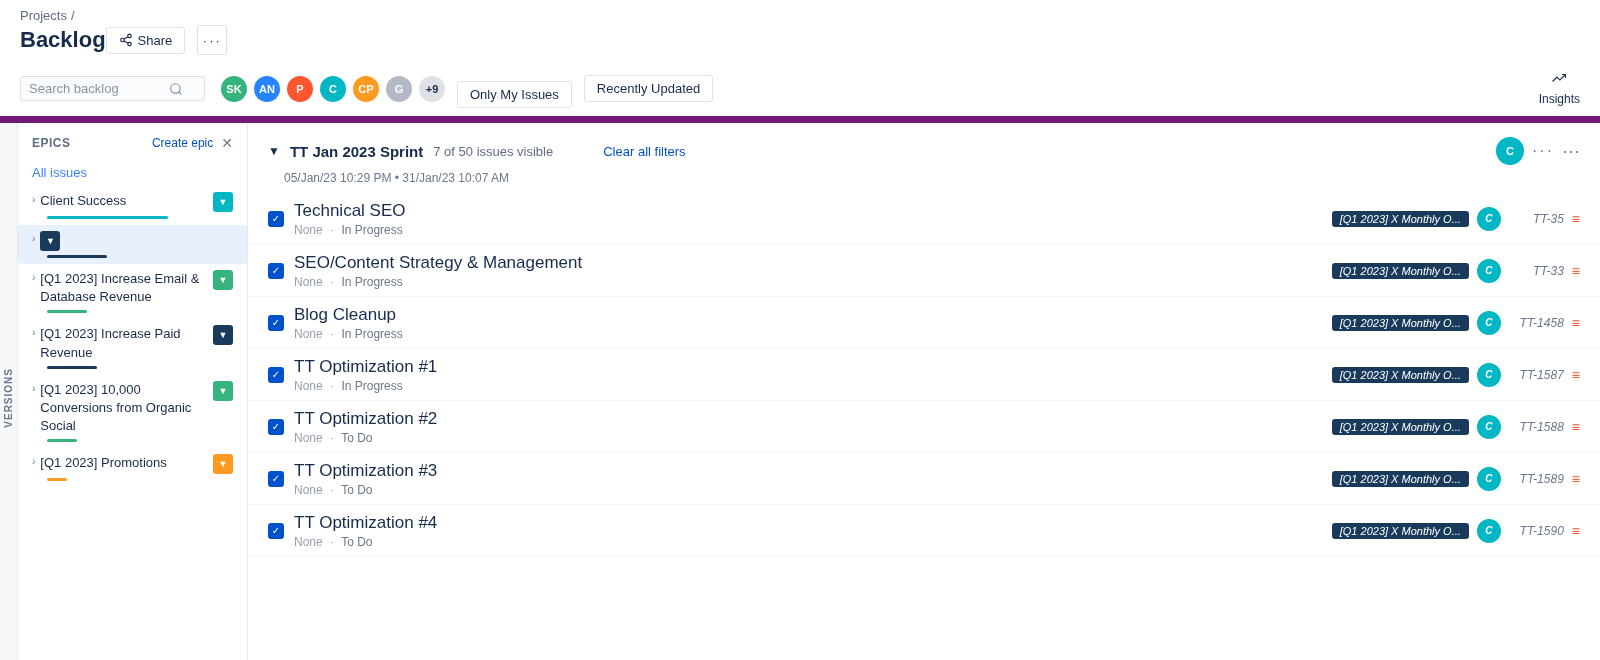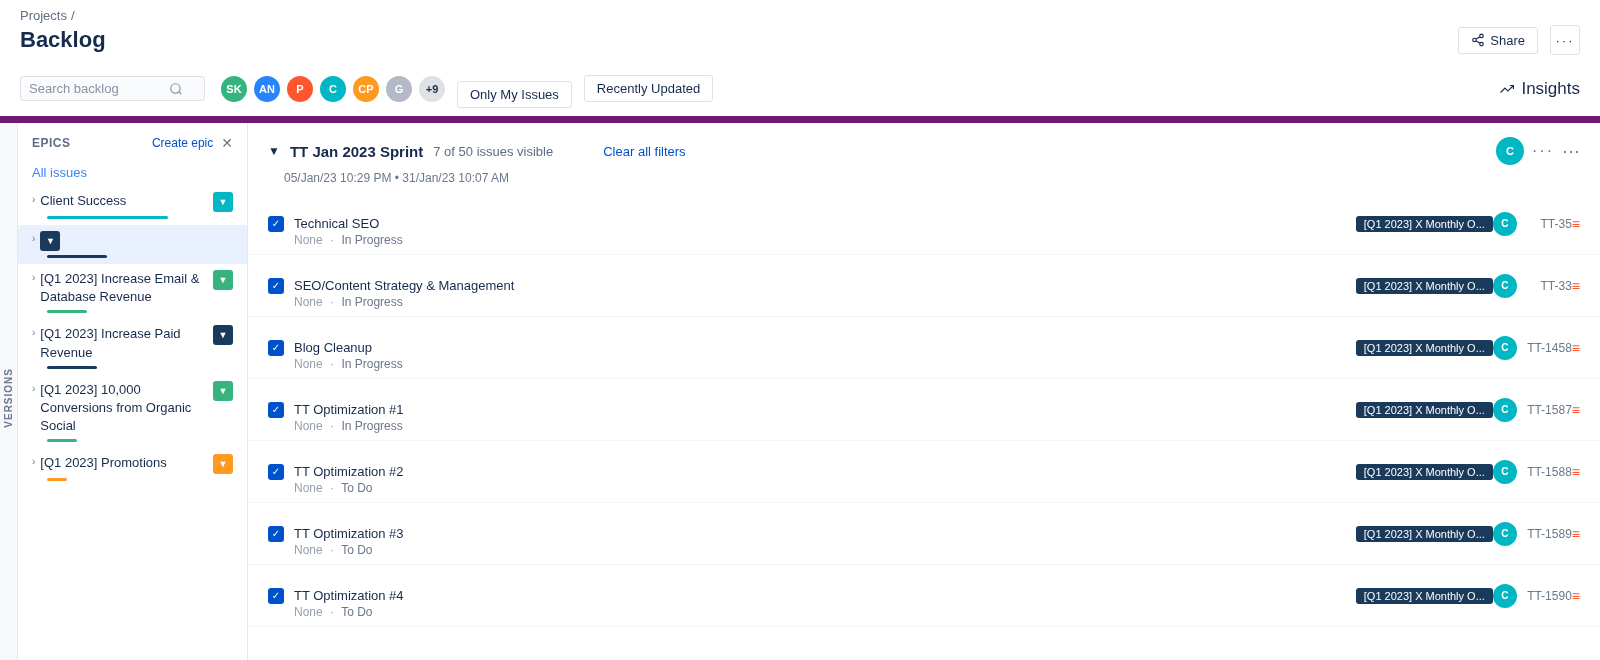--- a/index.html
+++ b/index.html
@@ -10,21 +10,21 @@
 
     
     .header-row { display: flex; align-items: center; padding: 8px 20px; border-bottom: 7px solid #701a75; }
     .search-box { display: flex; align-items: center; border: 1px solid #dfe1e6; border-radius: 3px; padding: 4px 8px; width: 185px; background: #fafbfc; }
     .search-box input { border: none; background: transparent; outline: none; font-size: 13px; color: #172b4d; width: 140px; }
     .search-box input::placeholder { color: #8993a4; }
     .avatars { display: flex; align-items: center; margin-left: 14px; gap: 3px; }
     .avatar { width: 30px; height: 30px; border-radius: 50%; display: flex; align-items: center; justify-content: center; font-size: 11px; font-weight: 700; color: #fff; cursor: pointer; border: 2px solid #fff; }
     .avatar-more { background: #dfe1e6; color: #172b4d; font-size: 11px; font-weight: 600; }
     .filter-btn { margin-left: 12px; border: 1px solid #dfe1e6; border-radius: 3px; padding: 5px 12px; background: #fff; cursor: pointer; font-size: 13px; color: #172b4d; white-space: nowrap; }
-    .insights-btn { margin-left: auto; display: flex; align-items: center; gap: 7px; border: none; background: none; cursor: pointer; font-size: 17px; color: #172b4d; font-weight: 500; }
+    .insights-btn { margin-left: auto; display: flex; align-items: center; gap: 7px; border: none; background: none; cursor: pointer; font-size: 12px; color: #172b4d; font-weight: 500; flex-direction: column; }
 
     
     .main-layout { display: flex; height: calc(660px - 110px); }
 
     
     .versions-sidebar { width: 18px; background: #f7f8f9; border-right: 1px solid #e8e8e8; display: flex; align-items: center; justify-content: center; }
     .versions-label { writing-mode: vertical-rl; transform: rotate(180deg); font-size: 10px; font-weight: 600; color: #6b778c; letter-spacing: 1px; text-transform: uppercase; }
 
     
     .epics-panel { width: 230px; border-right: 1px solid #e8e8e8; overflow-y: auto; padding-bottom: 20px; }
@@ -56,36 +56,36 @@
     .sprint-actions { display: flex; align-items: center; gap: 8px; }
     .sprint-avatar { width: 28px; height: 28px; border-radius: 50%; background: #00b7c3; display: flex; align-items: center; justify-content: center; color: #fff; font-size: 11px; font-weight: 700; }
     .sprint-more { color: #6b778c; font-size: 16px; cursor: pointer; letter-spacing: 2px; }
     .sprint-menu-btn { border: none; background: none; cursor: pointer; color: #6b778c; font-size: 18px; }
 
     
     .issue-row { display: flex; align-items: center; padding: 7px 20px; border-bottom: 1px solid #f4f5f7; min-height: 52px; }
     .issue-checkbox { width: 16px; height: 16px; border-radius: 3px; background: #0052cc; display: flex; align-items: center; justify-content: center; flex-shrink: 0; margin-right: 10px; }
     .issue-checkbox-inner { color: #fff; font-size: 10px; }
     .issue-info { flex: 1; min-width: 0; }
-    .issue-title { font-size: 13px; color: #172b4d; font-weight: 500; margin-bottom: 2px; margin-top: 16px; }
+    .issue-title { font-size: 17px; color: #172b4d; font-weight: 500; margin-bottom: 2px; }
     .issue-meta { font-size: 12px; color: #97a0af; }
     .issue-meta .dot { margin: 0 4px; }
     .issue-status { color: #6b778c; }
-    .issue-right { display: flex; align-items: center; flex-shrink: 0; }
+    .issue-right { display: flex; align-items: center; gap: 8px; flex-shrink: 0; font-style: italic; }
     .epic-tag { background: #1a3a5c; color: #fff; font-size: 11px; padding: 2px 8px; border-radius: 3px; white-space: nowrap; max-width: 200px; overflow: hidden; text-overflow: ellipsis; }
     .assignee-avatar { width: 24px; height: 24px; border-radius: 50%; background: #00b7c3; display: flex; align-items: center; justify-content: center; color: #fff; font-size: 10px; font-weight: 700; }
     .issue-id { font-size: 12px; color: #6b778c; white-space: nowrap; min-width: 55px; text-align: right; }
     .priority-icon { color: #ff5630; font-size: 14px; }
 
     
     ::-webkit-scrollbar { width: 6px; }
     ::-webkit-scrollbar-track { background: #f4f5f7; }
     ::-webkit-scrollbar-thumb { background: #c1c7d0; border-radius: 3px; }
     .breadcrumb-row { display: flex; align-items: flex-end; gap: 4px; padding: 8px 20px 0 20px; }
-    .title-right-row { display: flex; align-items: center; justify-content: space-between; padding: 2px 20px 6px 20px; }
+    .title-right-row { display: flex; align-items: center; padding: 2px 20px 6px 20px; }
   </style>
 </head>
 <body>
 
 <div class="breadcrumb-row">
   <span style="font-size:13px;color:#5e6c84;cursor:pointer;">Projects</span>
   <span style="font-size:13px;color:#5e6c84;">/</span>
 </div>
 <div class="title-right-row">
   <h1 style="font-size:22px;font-weight:700;color:#172b4d;">Backlog</h1>

